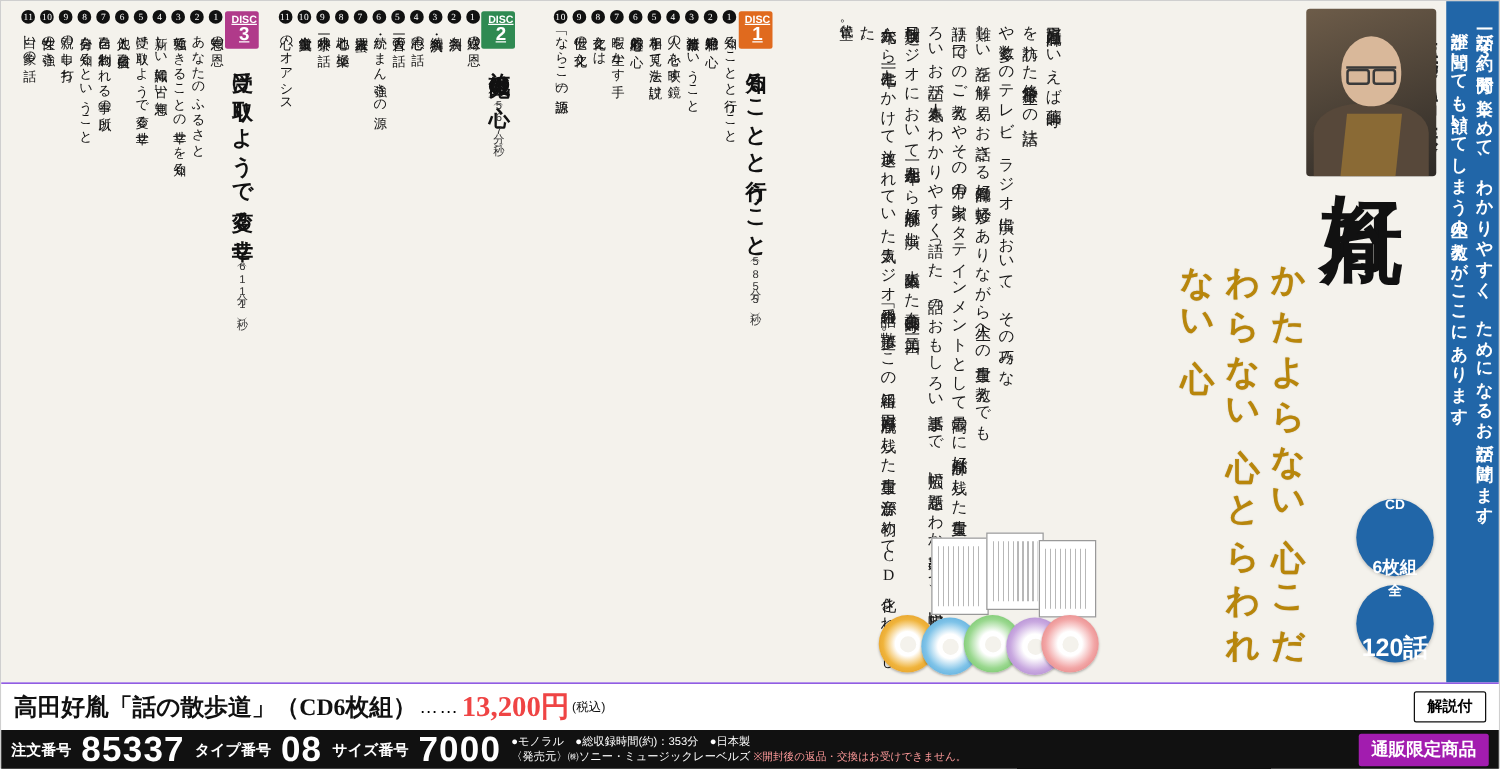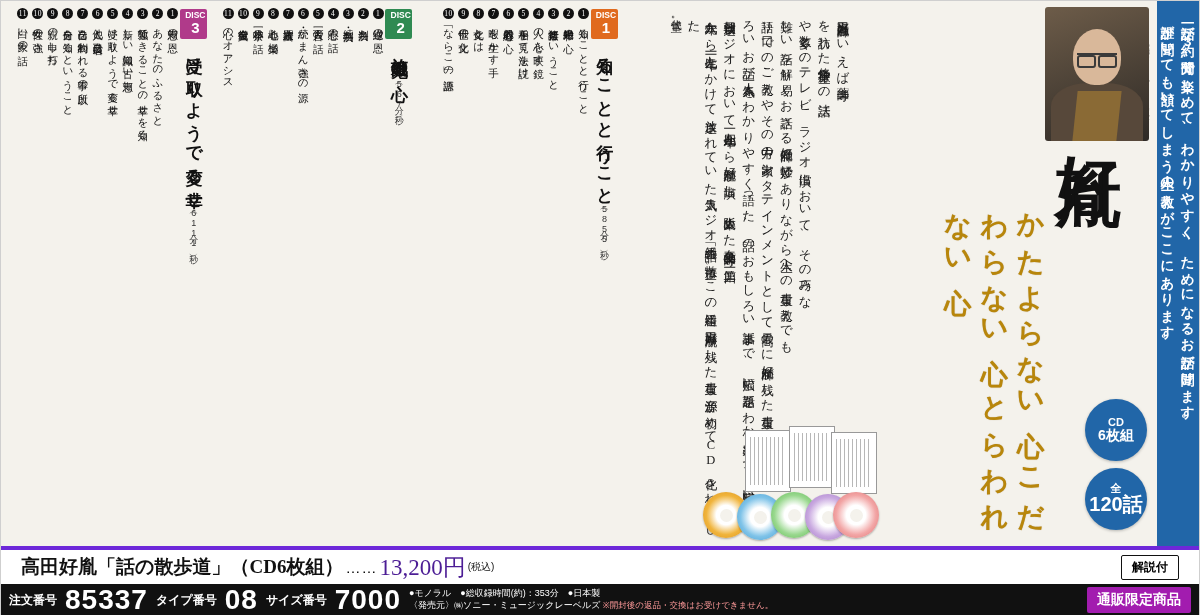--- a/index.html
+++ b/index.html
@@ -180,20 +180,21 @@
   .disc-badge {
     width:27px;
     background:#e06a1e;
     color:#fff;
     font-size:8.5px;
     font-weight:bold;
     text-align:center;
     padding:2px 0 3px 4px;
     line-height:1.05;
     border-radius:2px;
+    text-decoration:underline;
   }
   .disc-badge .num { font-size:15px; display:block; }
   .disc-title {
     writing-mode:vertical-rl;
     text-orientation:upright;
     font-family:"Liberation Serif", serif;
     font-size:17px;
     font-weight:bold;
     color:#111;
     letter-spacing:2px;
@@ -291,48 +292,48 @@
   
   .badge-stack {
     position:absolute;
     right:52px; bottom:16px;
     display:flex; flex-direction:column; gap:7px; align-items:center;
   }
   .round-badge {
     width:62px; height:62px; border-radius:50%;
     background:#2166a8; color:#fff;
     display:flex; flex-direction:column;
-    align-items:center; justify-content:center;
+    align-items:center; justify-content:space-between;
     font-weight:bold;
     line-height:1.05;
     box-shadow:0 1px 3px rgba(0,0,0,.25);
   }
   .round-badge .small { font-size:11px; }
   .round-badge .big { font-size:20px; }
 
   
   .price-bar {
     position:absolute;
     left:0; right:0; top:545px;
     height:38px;
     background:#fff;
     display:flex;
     align-items:center;
-    padding:0 20px;
-    border-top:4px solid #6d28d9;
+    padding:0 10px;
+    border-top:1px solid #6d28d9;
   }
   .price-title {
     font-family:"Liberation Serif", serif;
     font-size:19px; font-weight:bold; color:#111;
     white-space:nowrap;
   }
   .dots { font-size:15px; letter-spacing:1px; margin:0 2px; }
   .price-num {
     font-family:"Liberation Serif", serif;
-    font-size:23px; font-weight:normal; color:#4c1d95;
+    font-size:23px; font-weight:bold; color:#ef4444;
   }
   .price-tax { font-size:10px; color:#111; margin-left:2px; }
   .kaisetsu {
     margin-left:auto;
     border:1px solid #111;
     padding:3px 10px;
     font-size:12px;
     font-weight:bold;
     background:#fff;
     border-radius:2px;

